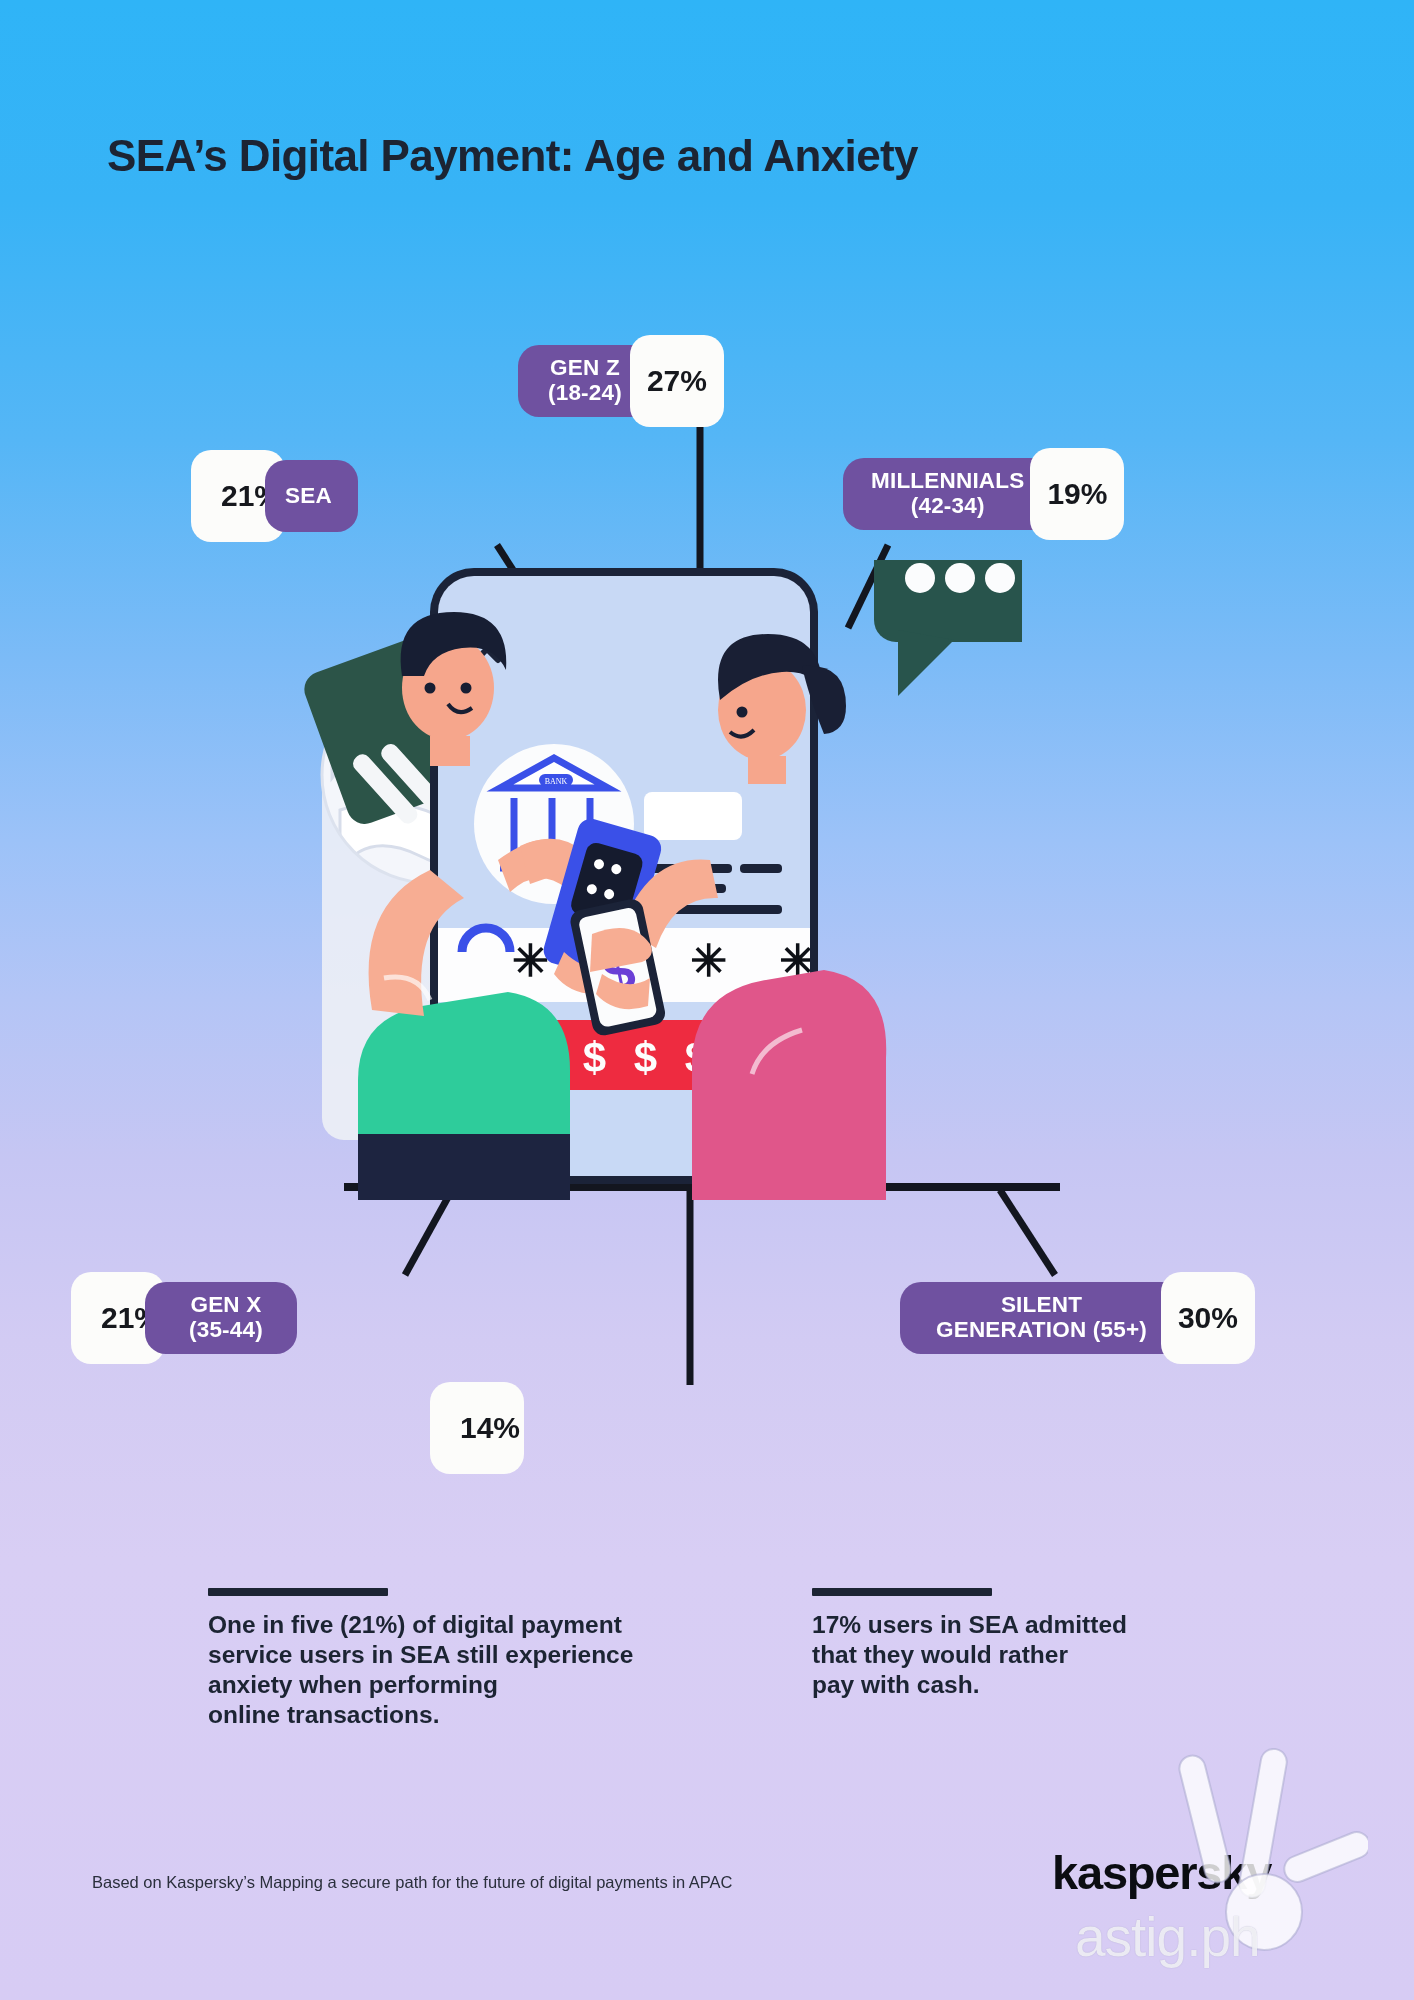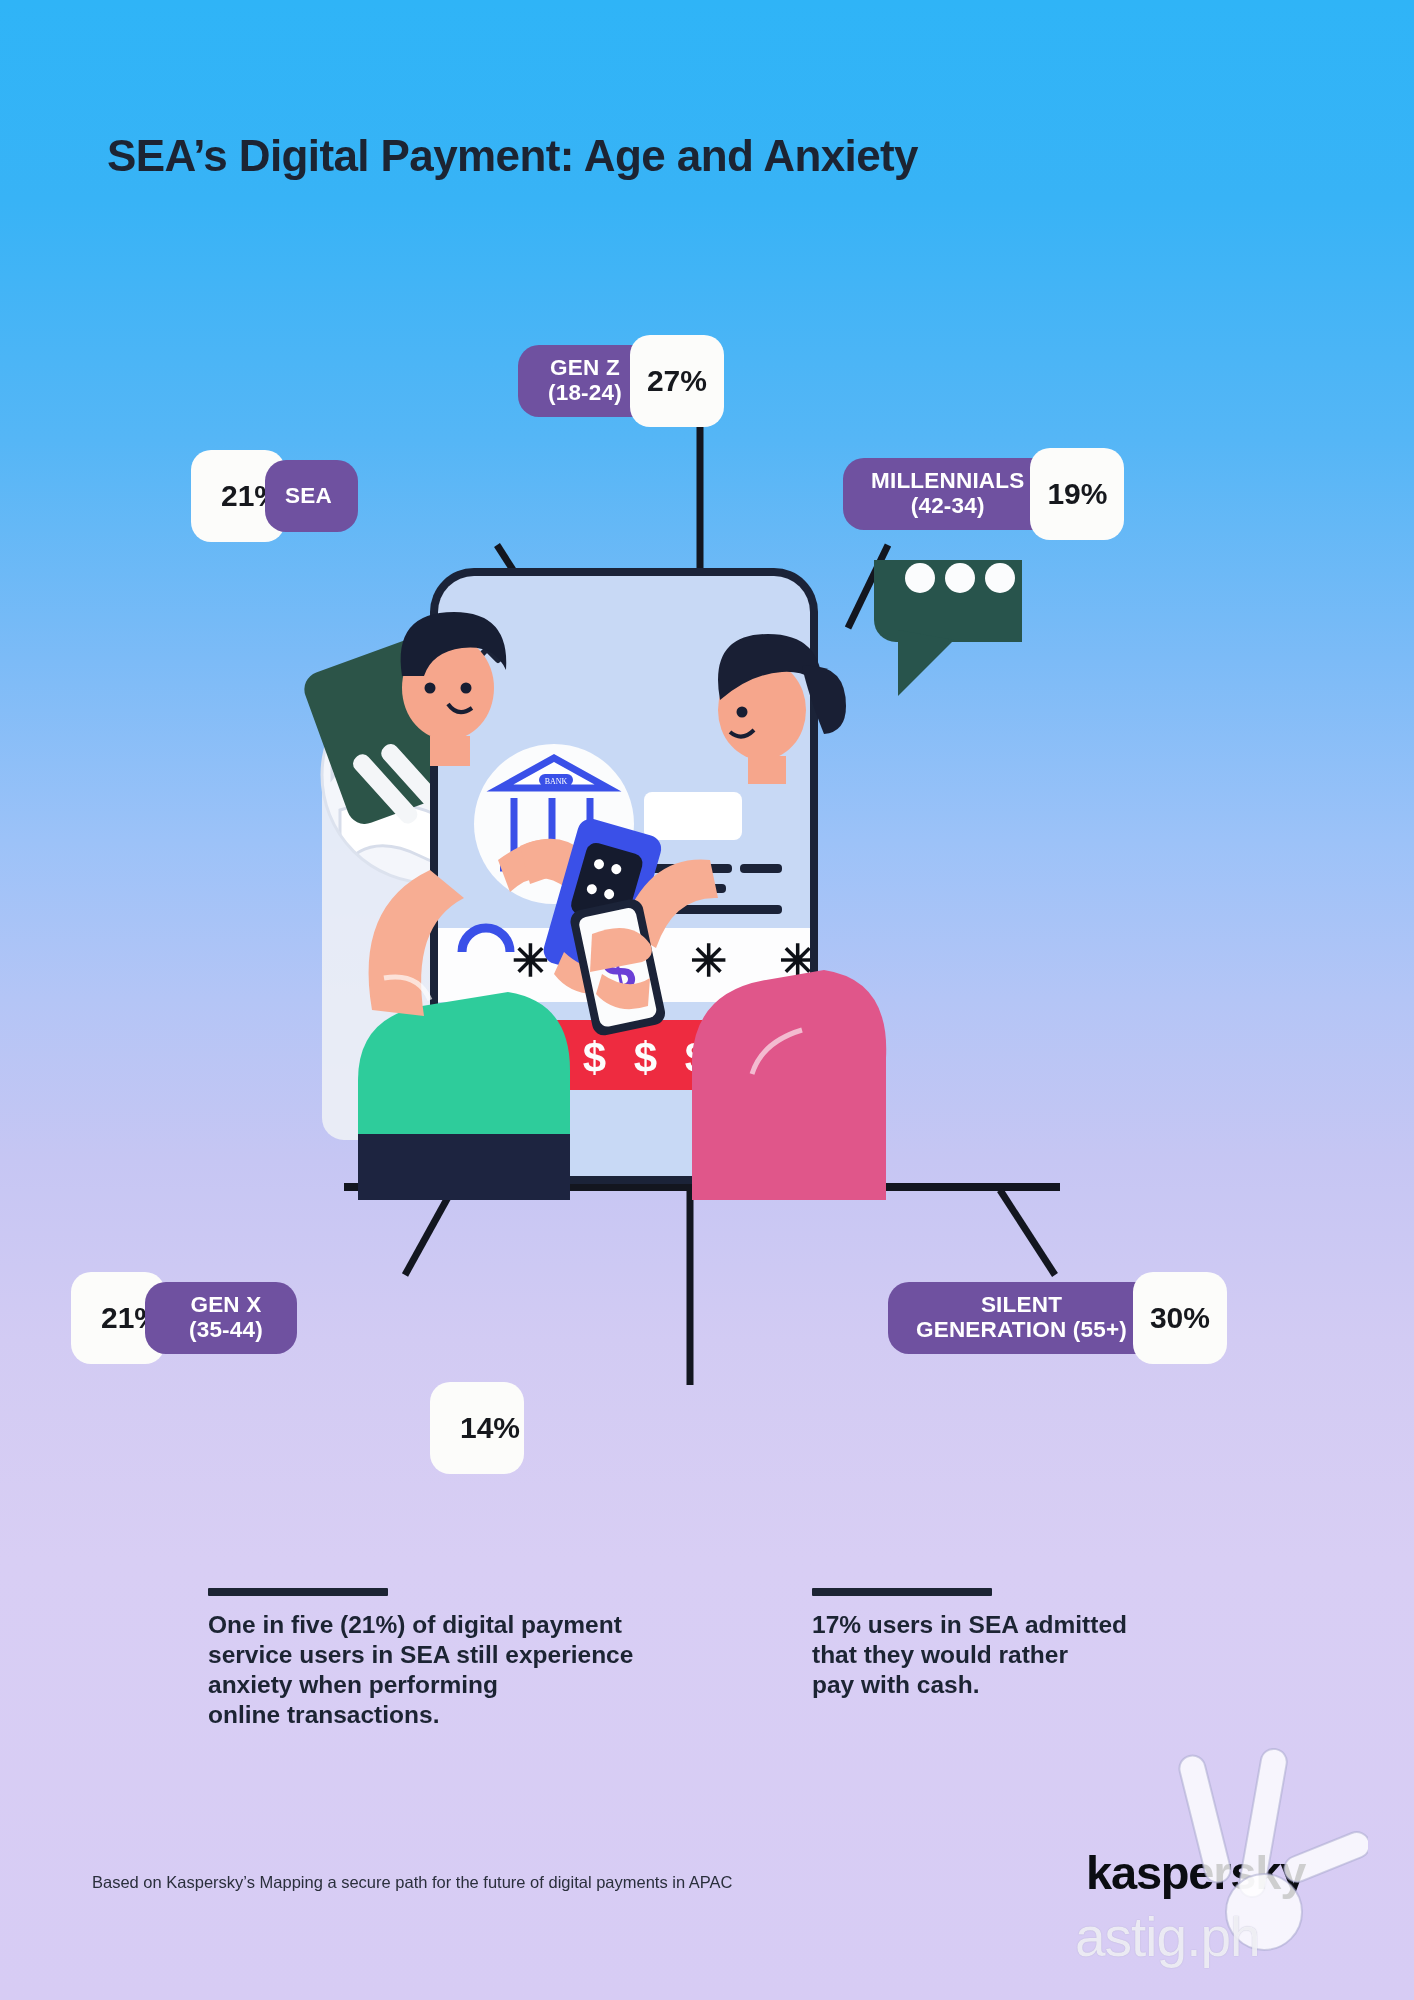--- a/index.html
+++ b/index.html
@@ -63,21 +63,20 @@
   .source {
     position:absolute; left:92px; top:1873px;
     font-size:16.5px; color:#2A2F3C;
   }
 
   
   .klogo {
     position:absolute; left:1052px; top:1845px;
     font-size:47px; font-weight:bold; color:#0B0D12;
     letter-spacing:-1.2px;
-    margin-left:34px;
   }
   .watermark {
     position:absolute; left:1075px; top:1905px;
     font-size:55px; color:rgba(255,255,255,0.78);
     letter-spacing:-1px;
     text-shadow:0 0 1px rgba(120,120,160,.55);
   }
   .hand { position:absolute; left:1178px; top:1748px; }
 </style>
 </head>
@@ -274,21 +273,21 @@
       <span>GEN X</span>
       <span>(35-44)</span>
     </div>
   </div>
 
   <div class="pill rl" style="left:452px; top:1382px;">
     <div class="pct">14%</div>
   </div>
 
   <div class="pill lr" style="left:888px; top:1272px;">
-    <div class="lab" style="margin-left:0; padding:0 28px;">
+    <div class="lab" style="margin-left:12px; padding:0 36px;">
       <span>SILENT</span>
       <span>GENERATION (55+)</span>
     </div>
     <div class="pct" style="margin-left:-22px;">30%</div>
   </div>
 
   <div class="fstat" style="left:208px; top:1588px; width:540px;">
     <div class="rule"></div>
     <div class="txt">
       <div>One in five (21%) of digital payment</div>

